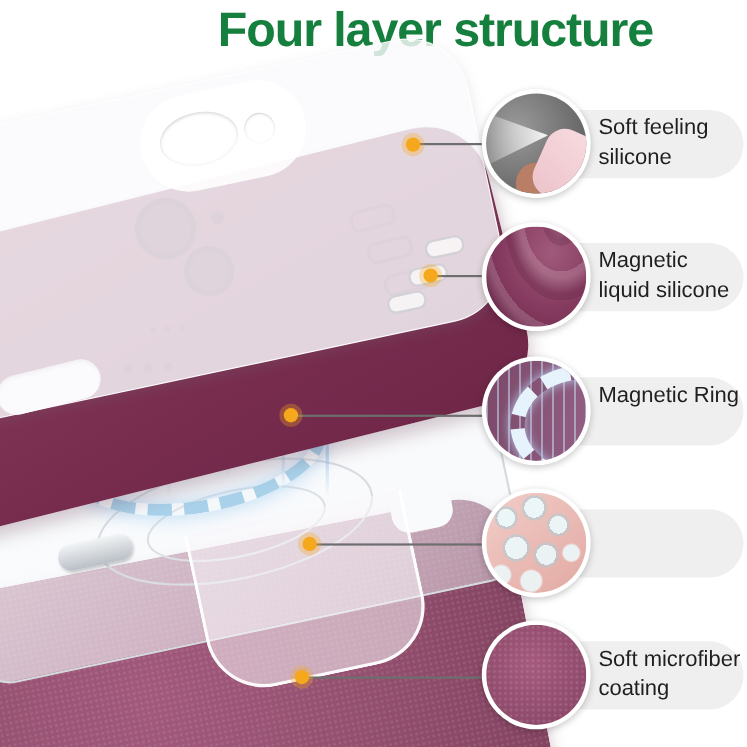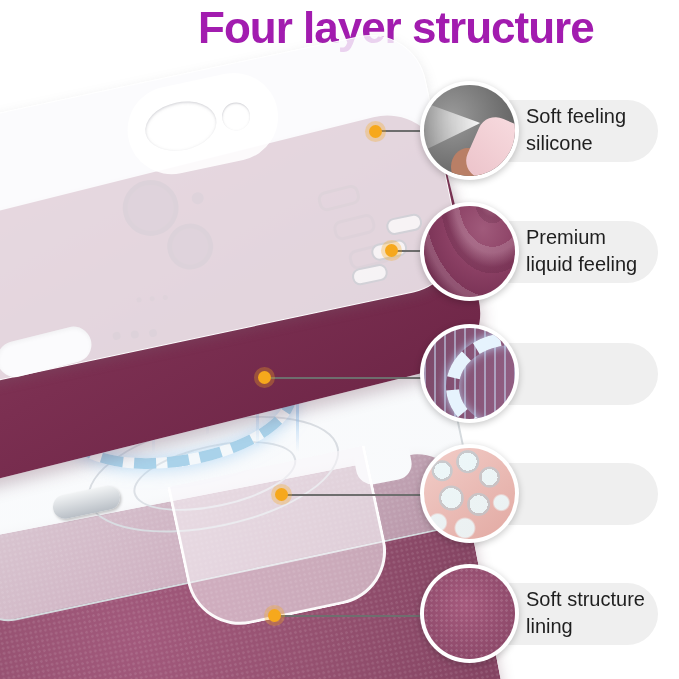--- a/index.html
+++ b/index.html
@@ -3,21 +3,21 @@
 <meta charset="utf-8">
 <style>
   html,body{margin:0;padding:0;background:#fff;}
   #stage{
     position:relative;width:679px;height:679px;overflow:hidden;background:#ffffff;
     font-family:"Liberation Sans", sans-serif;
   }
   
   .title{
     position:absolute;left:198px;top:0;width:480px;height:56px;line-height:56px;
-    font-size:44px;font-weight:700;letter-spacing:-1px;color:#a21caf;white-space:nowrap;
+    font-size:44px;font-weight:700;letter-spacing:-1px;color:#15803d;white-space:nowrap;
   }
   
   .layer{position:absolute;}
   
   .microfiber{
     left:-85px;top:498px;width:580px;height:360px;border-radius:48px;
     transform:rotate(-11deg);z-index:1;
     background:
       radial-gradient(rgba(255,255,255,0.10) 1px, transparent 1.6px),
       radial-gradient(circle at 40% 35%, #a2597c 0%, #94506f 45%, #7e3f5d 100%);
@@ -88,21 +88,21 @@
   
   .dot{position:absolute;width:13px;height:13px;border-radius:50%;background:#F6A81C;
     box-shadow:0 0 0 4px rgba(246,168,28,0.30);z-index:9;}
   .cline{position:absolute;height:2px;background:#6e6e6e;z-index:8;}
   .d1{left:369px;top:125px;} .l1{left:375px;top:130px;width:72px;}
   .d2{left:385px;top:244px;} .l2{left:392px;top:250px;width:56px;}
   .d3{left:258px;top:371px;} .l3{left:264px;top:377px;width:184px;}
   .d4{left:275px;top:488px;} .l4{left:281px;top:494px;width:167px;}
   .d5{left:268px;top:609px;} .l5{left:274px;top:615px;width:174px;}
   
-  .callout{position:absolute;left:420px;width:241px;height:100px;z-index:9;}
+  .callout{position:absolute;left:438px;width:241px;height:100px;z-index:9;}
   .r1{top:81px;} .r2{top:202px;} .r3{top:324px;} .r4{top:444px;} .r5{top:564px;}
   .pill{position:absolute;left:30px;top:19px;width:208px;height:62px;border-radius:31px;background:#efefef;}
   .labels{position:absolute;left:106px;top:22px;width:136px;font-size:20px;line-height:27px;color:#1f1f1f;white-space:nowrap;}
   .circle{position:absolute;left:0;top:0;width:99px;height:99px;border-radius:50%;background:#fff;
     box-shadow:0 2px 7px rgba(0,0,0,0.22);}
   .thumb{position:absolute;left:4px;top:4px;width:91px;height:91px;border-radius:50%;overflow:hidden;}
   
   .t-spray{background:radial-gradient(circle at 30% 35%, #9a9a9a, #6f6f6f 60%, #575757);}
   .spray-cone{position:absolute;left:0;top:14%;width:62%;height:66%;
     background:linear-gradient(to left, rgba(255,255,255,0.95), rgba(255,255,255,0.15));
@@ -212,50 +212,51 @@
         <div class="spray-cone"></div>
         <div class="spray-thumbf"></div>
         <div class="spray-case"></div>
       </div>
     </div>
   </div>
 
   <div class="callout r2">
     <div class="pill"></div>
     <div class="labels">
-      <div>Premium</div>
-      <div>liquid feeling</div>
+      <div>Magnetic</div>
+      <div>liquid silicone</div>
     </div>
     <div class="circle">
       <div class="thumb t-silicone"></div>
     </div>
   </div>
 
   <div class="callout r3">
     <div class="pill"></div>
     <div class="labels">
+      <div>Magnetic Ring</div>
     </div>
     <div class="circle">
       <div class="thumb t-ring">
         <div class="ring-arc"></div>
       </div>
     </div>
   </div>
 
   <div class="callout r4">
     <div class="pill"></div>
     <div class="circle">
       <div class="thumb t-beads"></div>
     </div>
   </div>
 
   <div class="callout r5">
     <div class="pill"></div>
     <div class="labels">
-      <div>Soft structure</div>
-      <div>lining</div>
+      <div>Soft microfiber</div>
+      <div>coating</div>
     </div>
     <div class="circle">
       <div class="thumb t-fiber"></div>
     </div>
   </div>
 
 </div>
 
 </body></html>

